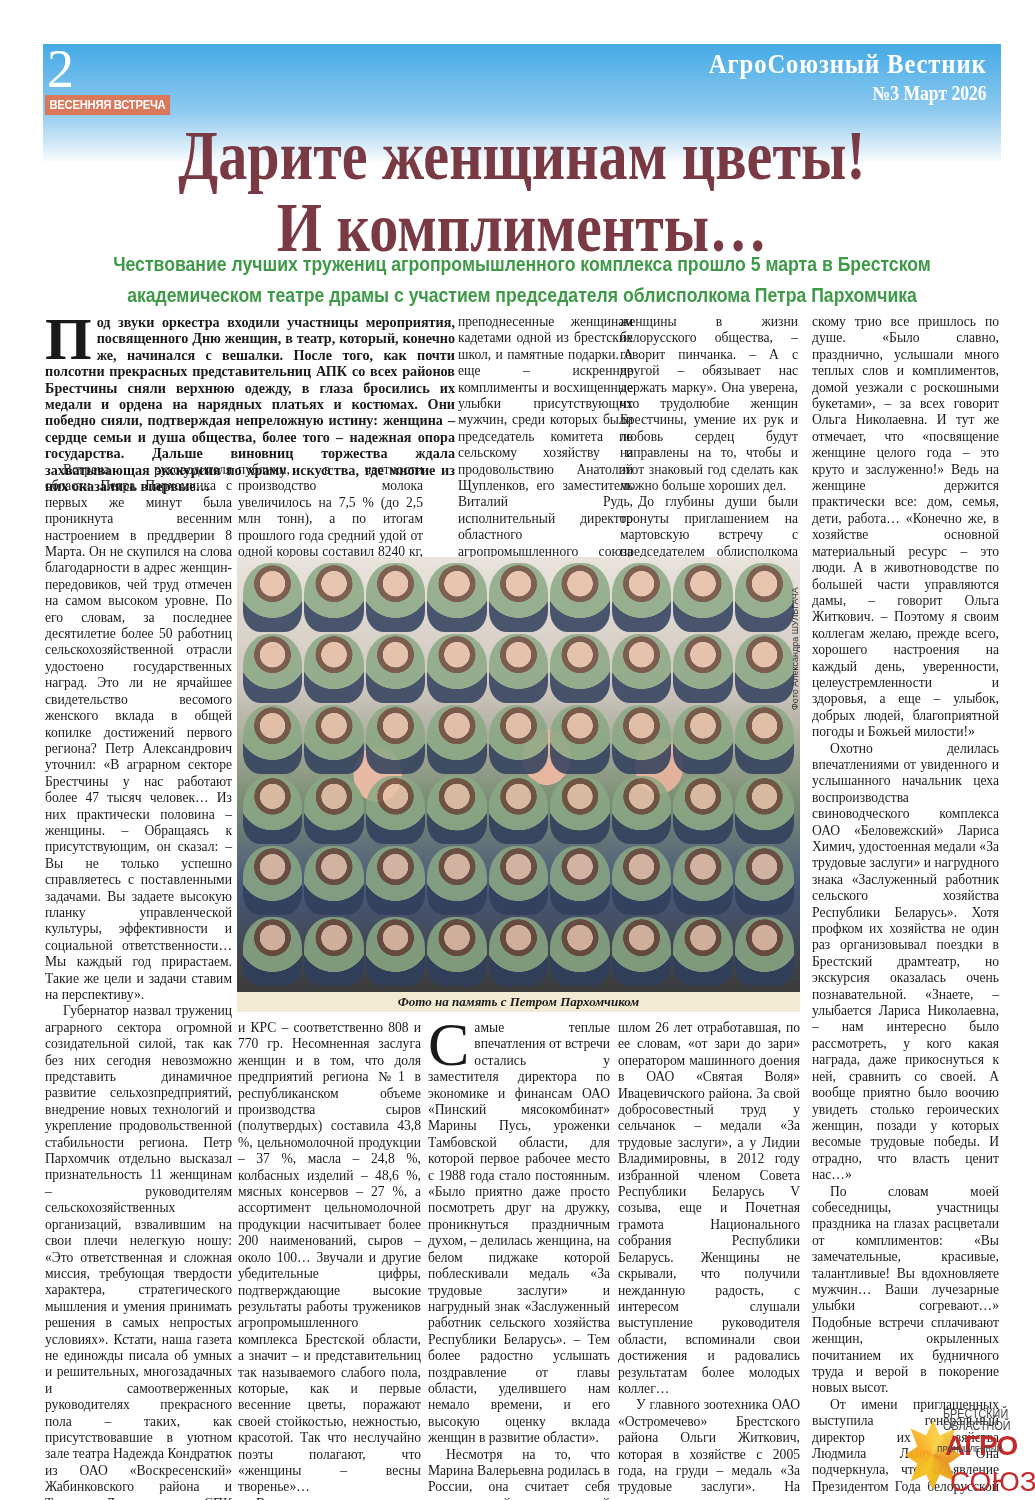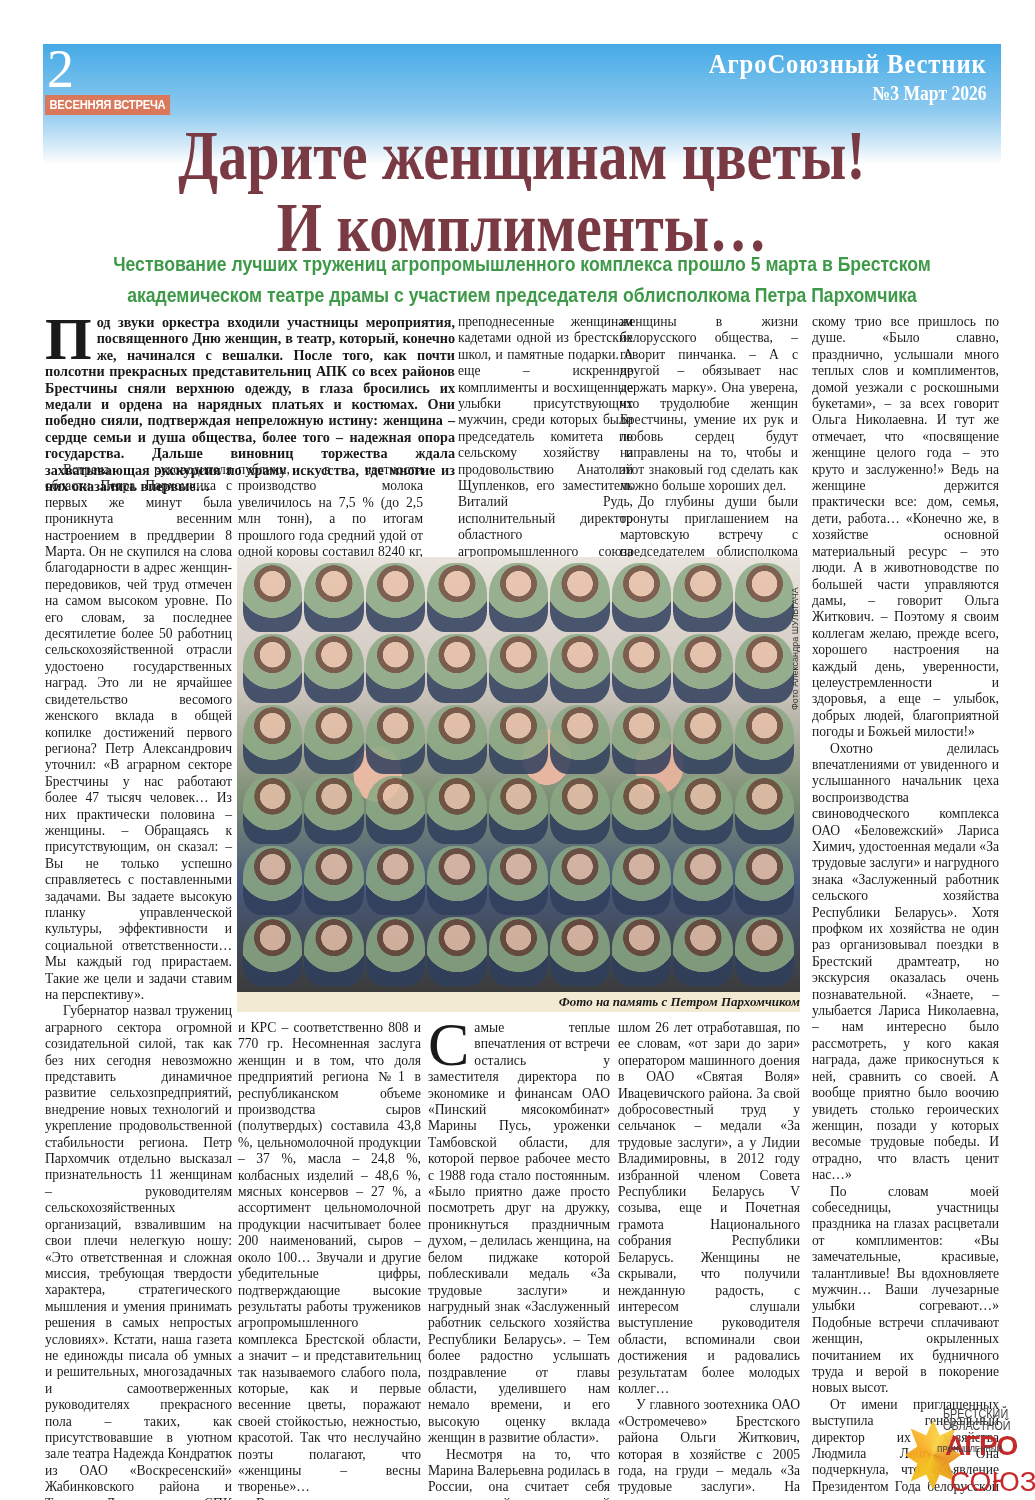--- a/index.html
+++ b/index.html
@@ -21,21 +21,21 @@
   .photo { position:absolute; left:237px; top:557px; width:563px; height:435px;
     background:
       radial-gradient(ellipse 40px 46px at 25% 50%, #e8b9a3 0, #e8b9a3 60%, transparent 61%),
       radial-gradient(ellipse 40px 46px at 55% 46%, #e6b6a0 0, #e6b6a0 60%, transparent 61%),
       radial-gradient(ellipse 40px 46px at 75% 48%, #e3b29c 0, #e3b29c 60%, transparent 61%),
       linear-gradient(to bottom, #e9e4dd 0%, #cfc6bf 30%, #7e8f76 55%, #4a5a7a 75%, #3b3b3b 100%);
     overflow:hidden; }
   .photo .people { position:absolute; inset:0; display:grid; grid-template-columns:repeat(9,1fr); grid-template-rows:repeat(6,1fr); gap:2px; padding:6px; }
   .photo .people span { border-radius:45% 45% 30% 30%; background:radial-gradient(circle at 50% 30%, #e8c0a8 0 22%, #6b4a3a 23% 32%, #8aa883 33% 60%, #2f3e5c 61%); opacity:0.85; }
   .photo-credit { position:absolute; left:790px; top:560px; width:14px; height:150px; writing-mode:vertical-rl; transform:rotate(180deg); font-family:"Liberation Sans", sans-serif; font-size:9px; color:#333; }
-  .caption { position:absolute; left:237px; top:992px; width:563px; height:20px; background:#f3ead3; text-align:right; font-style:italic; font-weight:bold; font-size:13px; line-height:20px; }
+  .caption { position:absolute; left:237px; top:992px; width:563px; height:20px; background:#f3ead3; text-align:center; font-style:italic; font-weight:bold; font-size:13px; line-height:20px; }
   .logo { position:absolute; left:905px; top:1408px; width:125px; height:88px; }
   .logo .sun { position:absolute; left:0; top:12px; width:56px; height:70px; background:conic-gradient(from 200deg, #f3c21a, #f7a51c, #f9d342, #e88f1c, #f3c21a); clip-path:polygon(50% 0,62% 22%,90% 12%,78% 38%,100% 50%,78% 62%,90% 88%,62% 78%,50% 100%,38% 78%,10% 88%,22% 62%,0 50%,22% 38%,10% 12%,38% 22%); opacity:0.95; }
   .logo .l1 { position:absolute; left:38px; top:0; font-family:"Liberation Sans", sans-serif; font-size:12px; color:#444; line-height:12px; transform:scaleX(0.9); transform-origin:left; }
   .logo .l2 { position:absolute; left:38px; top:12px; font-family:"Liberation Sans", sans-serif; font-size:12px; color:#444; line-height:12px; transform:scaleX(0.9); transform-origin:left; }
   .logo .l3 { position:absolute; left:40px; top:25px; font-family:"Liberation Sans", sans-serif; font-size:28px; color:#c62b2b; line-height:26px; font-weight:bold; letter-spacing:-1px; }
   .logo .l4 { position:absolute; left:32px; top:37px; font-family:Liberation Mono, monospace; font-size:9px; color:#444; line-height:10px; }
   .logo .l5 { position:absolute; left:45px; top:63px; font-family:"Liberation Sans", sans-serif; font-size:28px; color:#c62b2b; line-height:22px; }
 </style>
 </head>
 <body>

